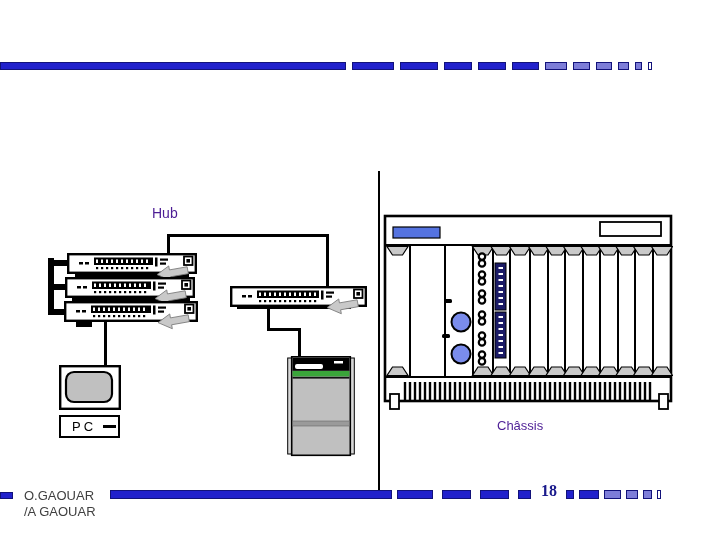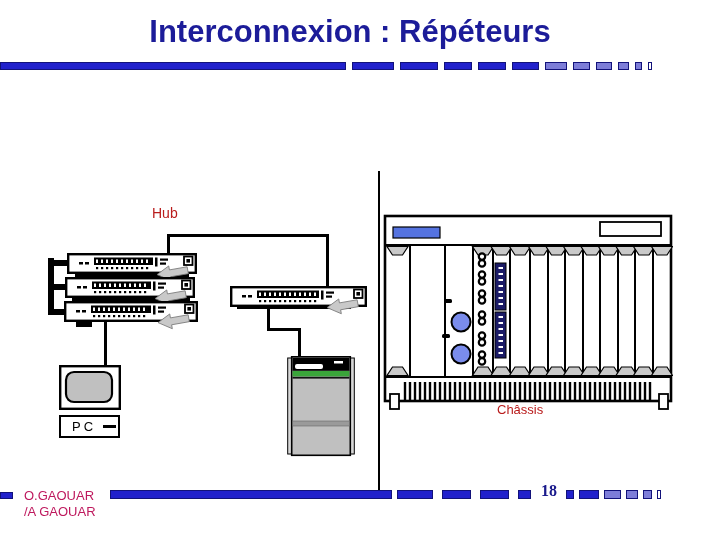--- a/index.html
+++ b/index.html
@@ -19,49 +19,48 @@
   #bottom-post{left:566px;top:490px;gap:5px;height:9px;}
   .bar-long{background:#2121cc;border:1px solid #12127a;box-sizing:border-box;height:100%;}
   #top-bar .bar-long{width:346px;height:8px;}
   .seg{box-sizing:border-box;border:1px solid #12127a;height:100%;}
   #top-bar .seg{height:8px;}
   .seg-solid{background:#2121cc;}
   .seg-light{background:#7d7dd8;}
   .seg-outline{background:#ffffff;}
   
   #footer-left-bar{position:absolute;left:0;top:492px;width:13px;height:7px;background:#2121cc;border:1px solid #12127a;box-sizing:border-box;}
-  .footer-text{position:absolute;left:24px;top:488px;font-size:13px;line-height:15.5px;color:#be185d;}
+  .footer-text{position:absolute;left:24px;top:488px;font-size:13px;line-height:15.5px;color:#404040;}
   #page-number{position:absolute;left:541px;top:482px;font-family:"Liberation Serif", serif;font-weight:bold;font-size:16px;color:#1a1a8c;}
   
   .abs{position:absolute;}
   .wire{position:absolute;background:#000;}
-  .diagram-label{position:absolute;color:#b91c1c;font-size:13px;}
+  .diagram-label{position:absolute;color:#4c1d95;font-size:13px;}
   #hub-label{left:152px;top:205px;font-size:14px;}
   #server-label{left:289px;top:396px;width:64px;text-align:center;font-size:13px;}
-  #chassis-label{left:497px;top:402px;font-size:13px;}
+  #chassis-label{left:497px;top:418px;font-size:13px;}
   .vertical-letters{
     position:absolute;writing-mode:vertical-lr;text-orientation:upright;
     font-size:9.5px;font-weight:bold;color:#000;
   }
   #slot-pont{left:512px;top:277px;letter-spacing:8px;}
   #slot-adm{left:527px;top:289px;letter-spacing:6px;}
   
   #pc-box{
     position:absolute;left:59px;top:415px;width:61px;height:23px;background:#fff;
     border:2.5px solid #000;box-sizing:border-box;
   }
   #pc-box .pc-text{position:absolute;left:11px;top:2px;font-size:13px;letter-spacing:3px;color:#000;}
   #pc-box .pc-dash{position:absolute;left:42px;top:8px;width:13px;height:3px;background:#000;}
 </style>
 </head>
 <body>
 
 <div class="slide">
 
-  <div class="title">Interconnexion : Répéteurs</div>
 
   <div class="bar-row" id="top-bar">
     <div class="bar-long"></div>
   <div class="seg seg-solid" style="width: 42px;"></div>
       <div class="seg seg-solid" style="width: 38px;"></div>
       <div class="seg seg-solid" style="width: 28px;"></div>
       <div class="seg seg-solid" style="width: 28px;"></div>
       <div class="seg seg-solid" style="width: 27px;"></div>
       <div class="seg seg-light" style="width: 22px;"></div>
       <div class="seg seg-light" style="width: 17px;"></div>

